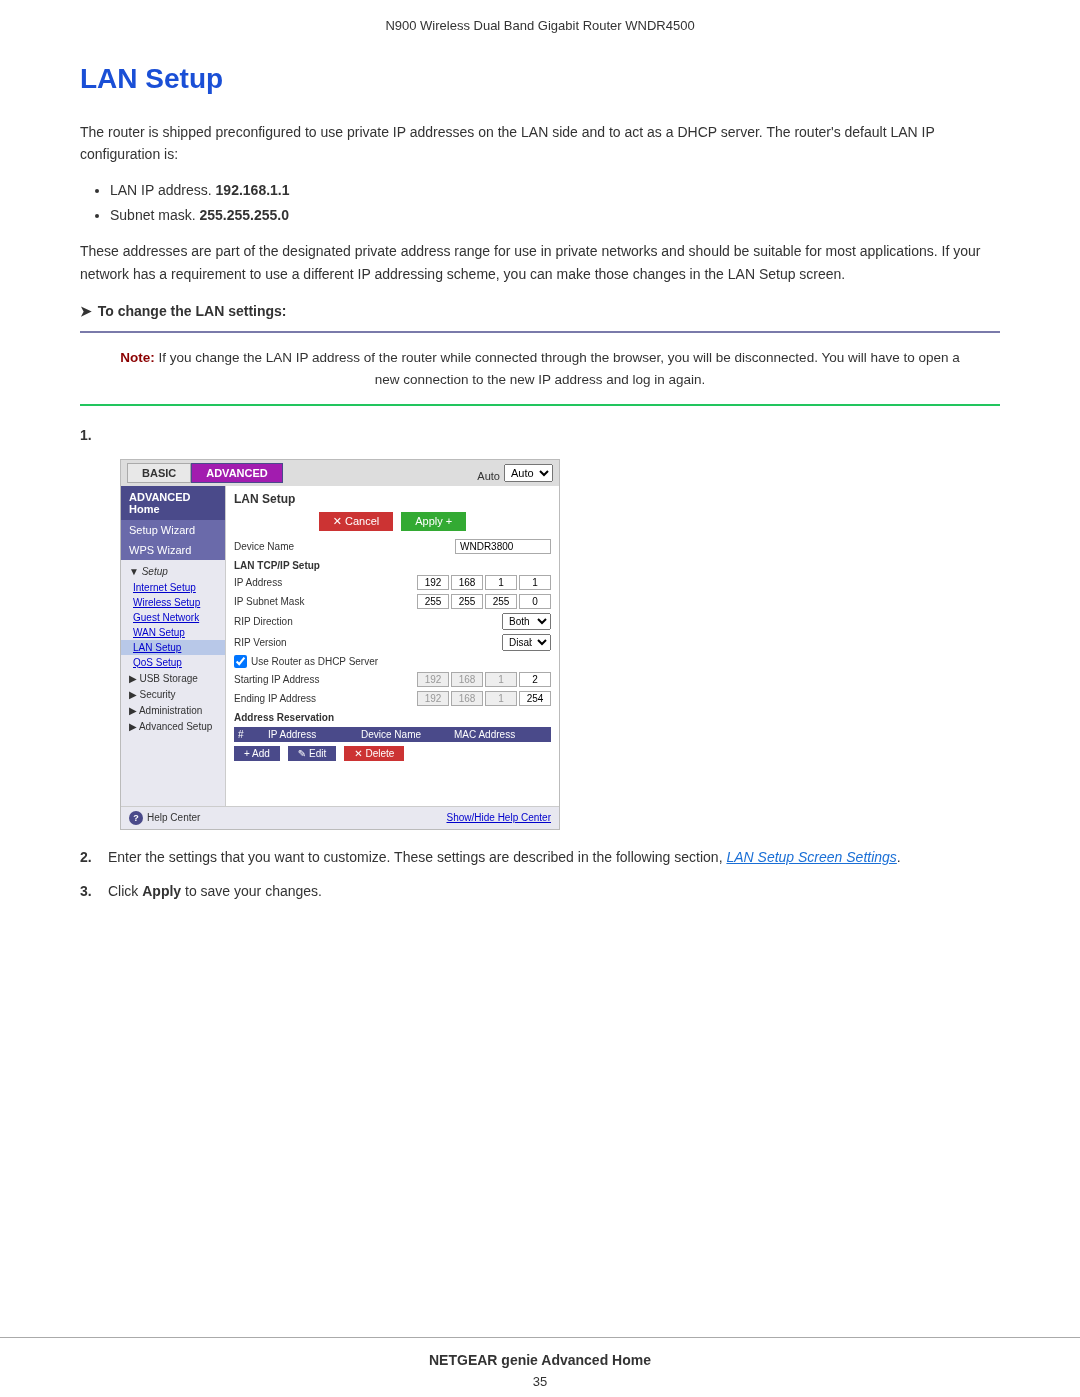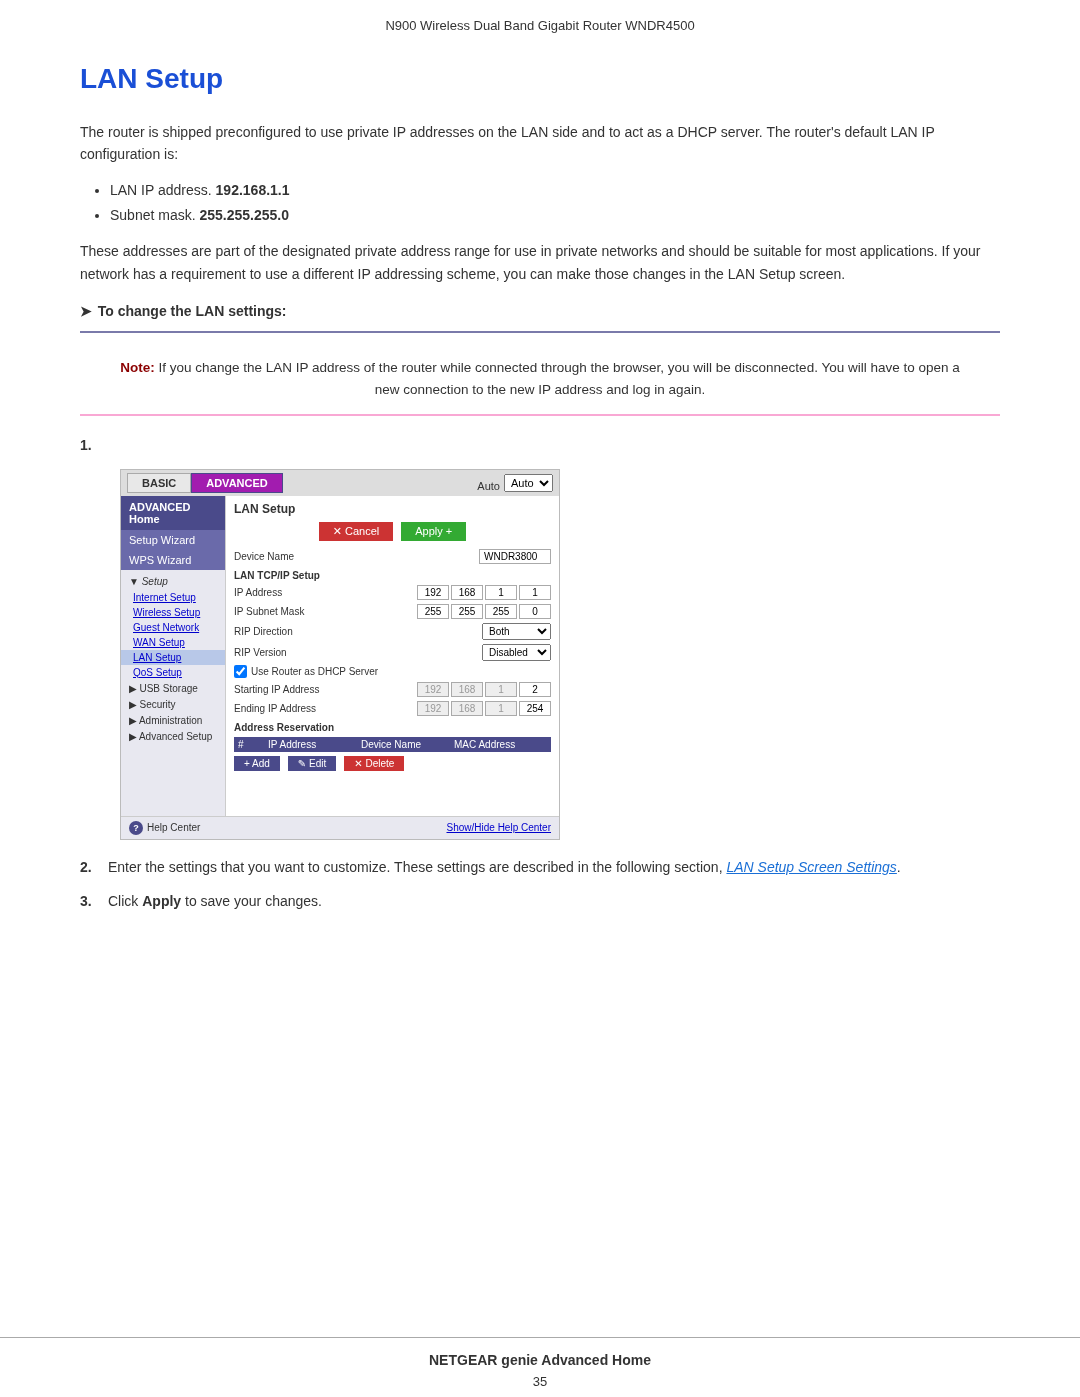--- a/index.html
+++ b/index.html
@@ -62,22 +62,22 @@
       display: flex;
       align-items: center;
       gap: 6px;
     }
     .section-heading .arrow {
       color: #333;
       font-size: 14px;
     }
     .note-box {
       border-top: 2px solid #7a7aaa;
-      border-bottom: 2px solid #f9a8d4;
-      padding: 24px 40px 14px 40px;
+      border-bottom: 2px solid #22c55e;
+      padding: 14px 40px 14px 40px;
       margin: 0 0 18px 0;
     }
     .note-box p {
       font-size: 13.5px;
       line-height: 1.6;
       color: #333;
       text-align: center;
     }
     .note-box p .note-label {
       font-weight: bold;
@@ -245,26 +245,26 @@
       width: 32px;
       border: 1px solid #aaa;
       font-size: 10px;
       padding: 1px 2px;
       text-align: center;
     }
     .form-input-text {
       border: 1px solid #aaa;
       font-size: 10px;
       padding: 1px 4px;
-      width: 72px;
+      width: 96px;
     }
     .form-select-sm {
       font-size: 10px;
       padding: 1px 2px;
-      width: 69px;
+      width: 49px;
     }
     .section-divider {
       font-size: 10px;
       font-weight: bold;
       margin: 6px 0 4px 0;
       color: #333;
     }
     .ip-dots {
       display: flex;
       align-items: center;

